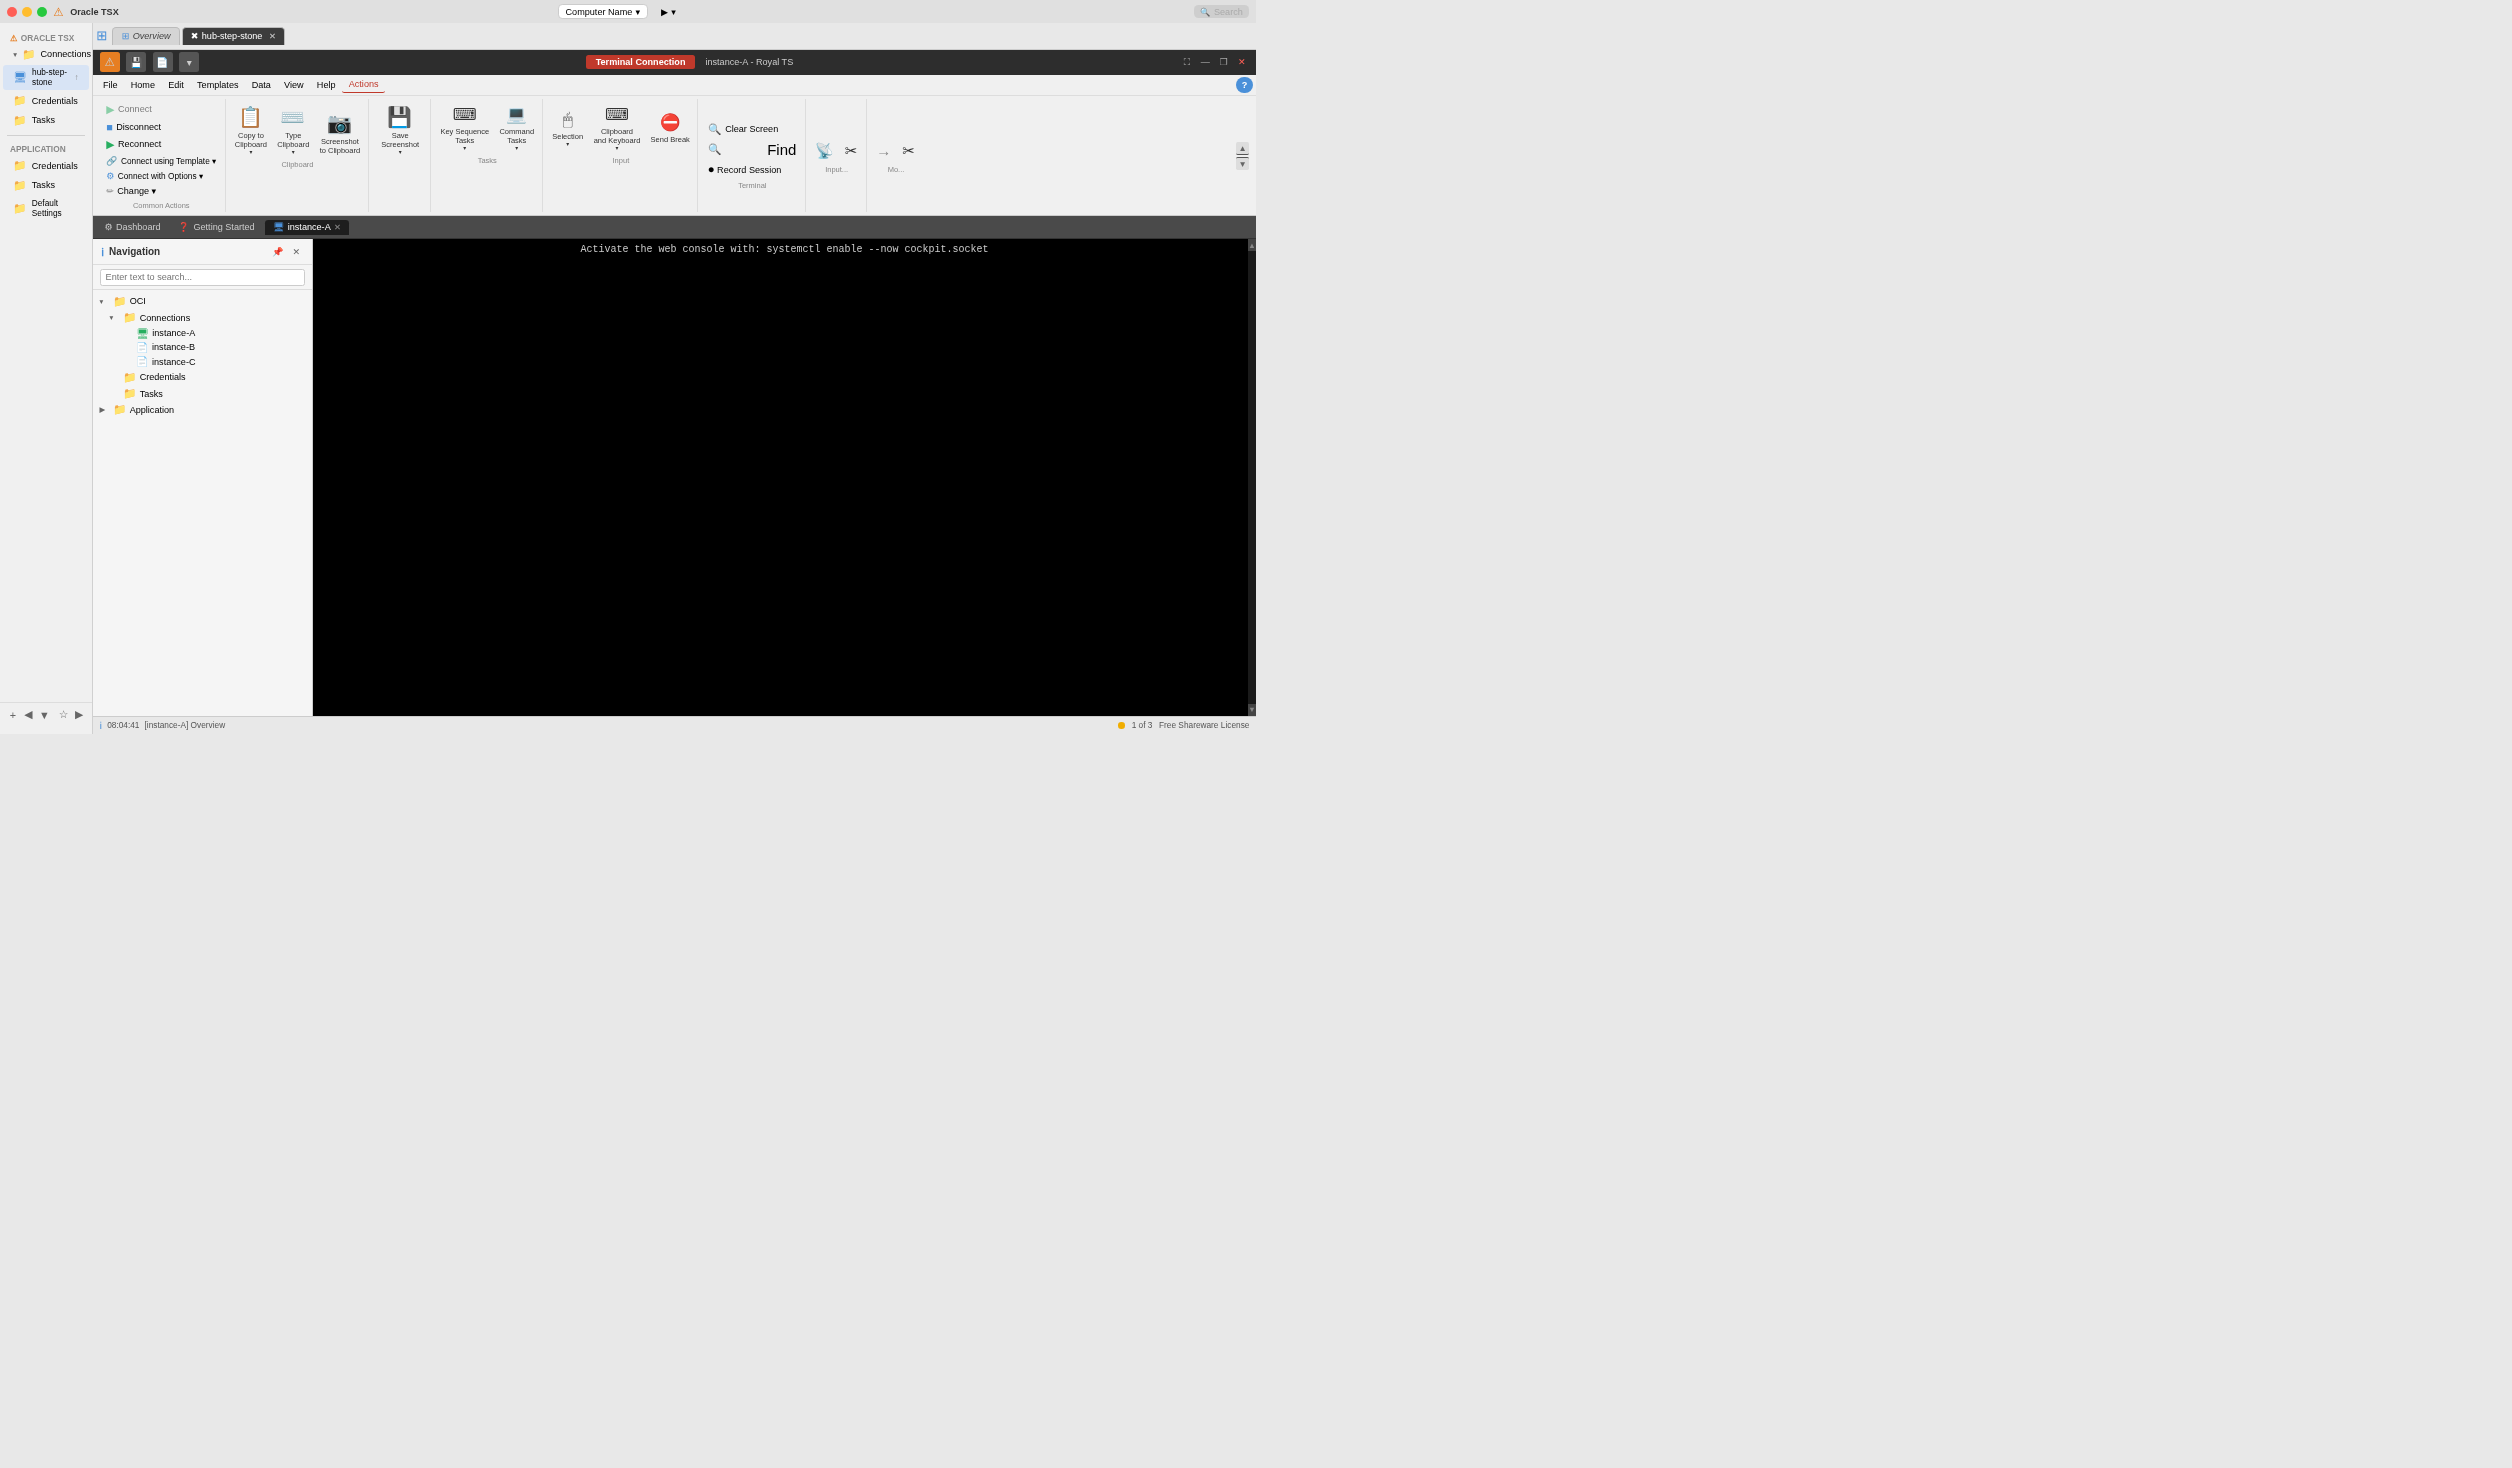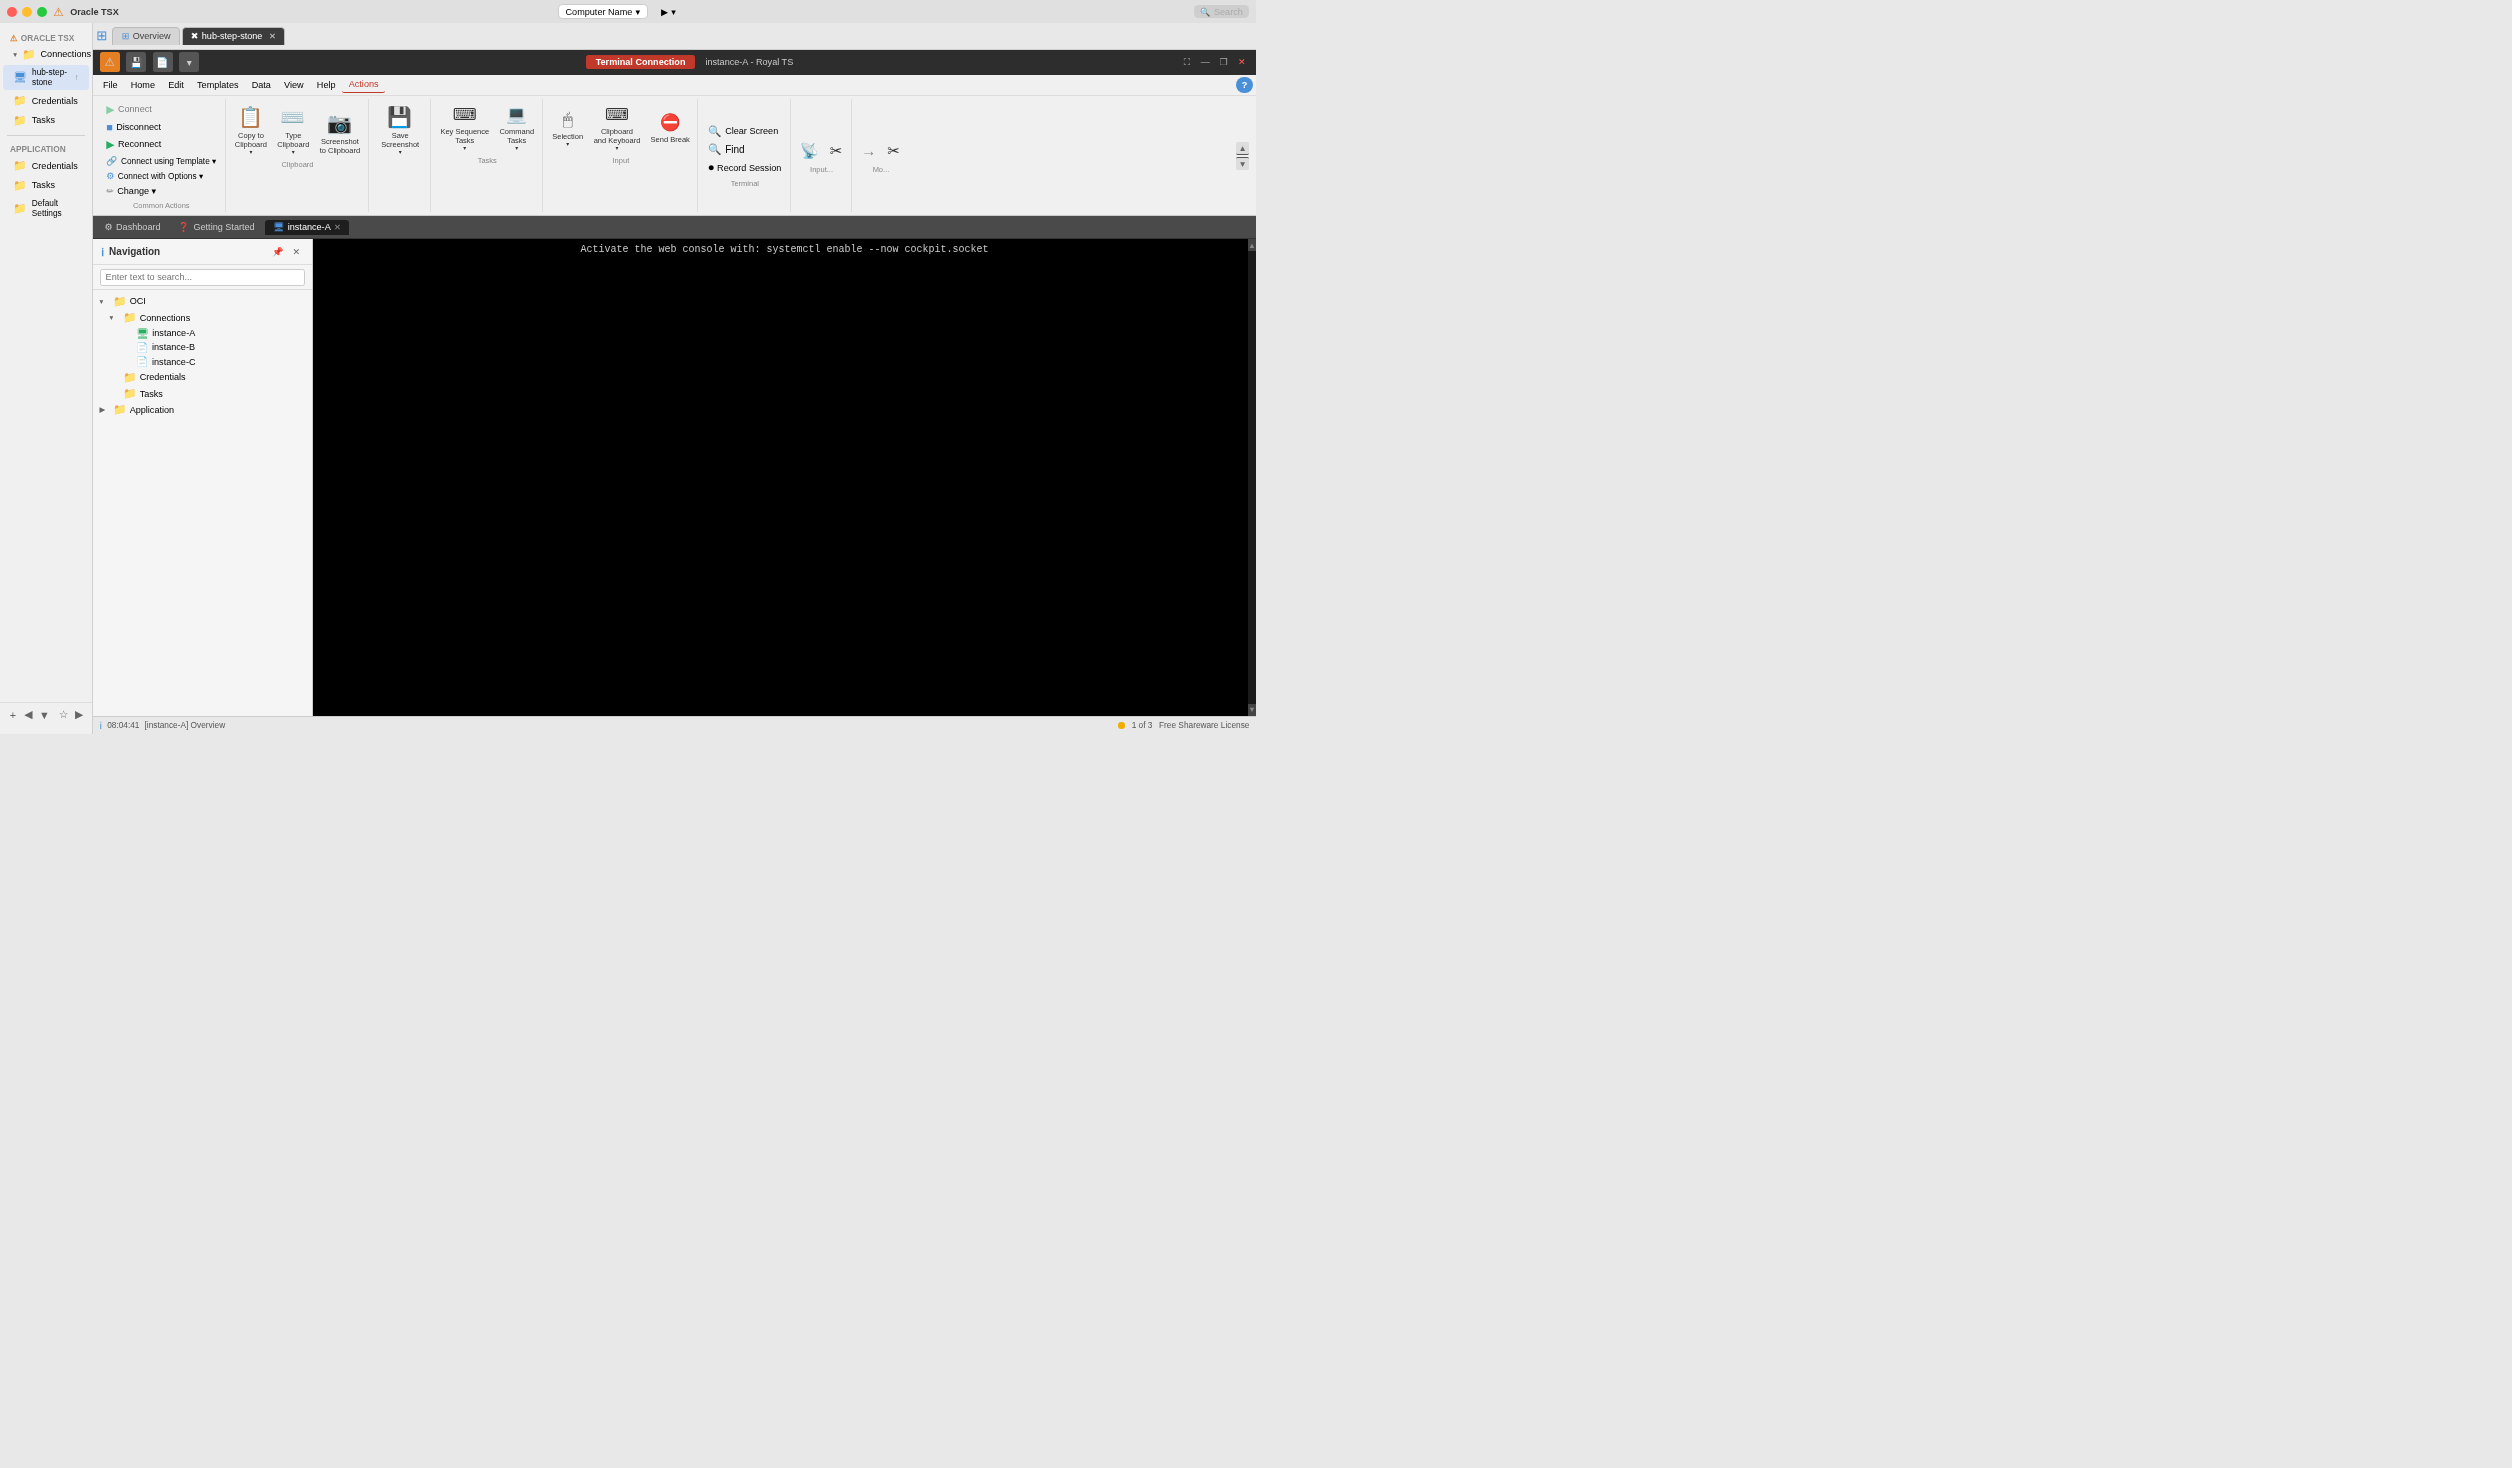--- a/index.html
+++ b/index.html
@@ -196,21 +196,21 @@
       <span class="nav-bottom-btn">▶</span>
     </div>
   </div>
 
   <div class="main-content">
 
     <div class="tab-bar">
       <span style="font-size:13.3px;color:#4a90d9;margin-right:3.3px;">⊞</span>
       <div class="tab">
         <span style="color:#4a90d9;font-size:9.1px;">⊞</span>
-        <span style="font-size:9.1px;color:#444;">Overview</span>
+        <span style="font-size:9.1px;color:#444;font-style:italic;">Overview</span>
       </div>
       <div class="tab active">
         <span style="font-size:9.1px;">✖</span>
         <span style="font-size:9.1px;">hub-step-stone</span>
         <span class="tab-close">✕</span>
       </div>
     </div>
 
     <div class="rts-window">
 
@@ -342,21 +342,21 @@
             <div class="section-label">Input</div>
           </div>
 
           <div style="display:flex;flex-direction:column;gap:1.7px;padding:1.7px 5px;border-right:0.8px solid #ddd;justify-content:center;">
             <div style="display:flex;align-items:center;gap:3.3px;padding:1.7px 3.3px;border-radius:2.5px;cursor:pointer;">
               <span style="font-size:10.8px;">🔍</span>
               <span style="font-size:9.1px;">Clear Screen</span>
             </div>
             <div style="display:flex;align-items:center;gap:3.3px;padding:1.7px 3.3px;border-radius:2.5px;cursor:pointer;">
               <span style="font-size:10.8px;">🔍</span>
-              <span style="font-size:10px;">Find</span>
+              <span style="font-size:15px;margin-left:42px;">Find</span>
             </div>
             <div style="display:flex;align-items:center;gap:3.3px;padding:1.7px 3.3px;border-radius:2.5px;cursor:pointer;">
               <span style="font-size:10.8px;">⏺</span>
               <span style="font-size:9.1px;">Record Session</span>
             </div>
             <div class="section-label">Terminal</div>
           </div>
 
           <div style="display:flex;flex-direction:column;gap:0.8px;padding:1.7px 3.3px;border-right:0.8px solid #ddd;justify-content:center;">
             <div style="display:flex;gap:1.7px;">

